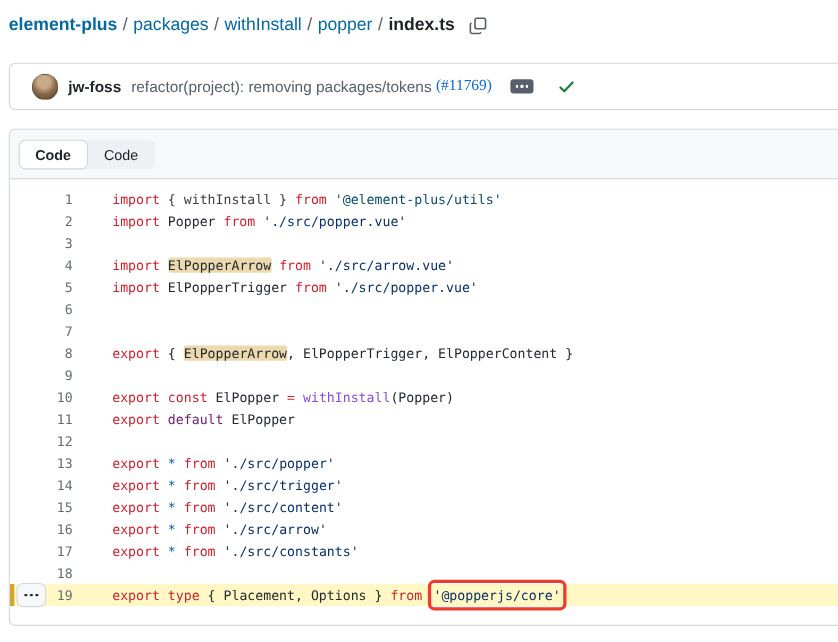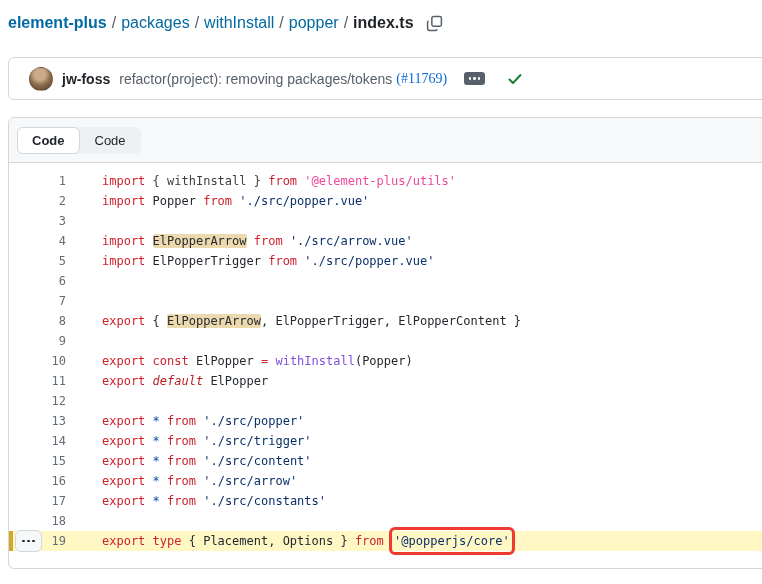--- a/index.html
+++ b/index.html
@@ -94,31 +94,31 @@
   </div>
 
   <div class="code-container">
     <div class="file-header">
       <div class="seg">
         <button class="tab-active">Code</button>
         <button class="tab-inactive">Code</button>
       </div>
     </div>
     <div class="code-body" id="code-lines">
-        <div class="code-row"><span class="ln" style="color: rgb(101, 109, 118);">1</span><span class="lc"><span style="color: rgb(207, 34, 46);">import</span><span style="color: #404040;"> { withInstall } </span><span style="color: rgb(207, 34, 46);">from</span><span style="color: rgb(36, 41, 47);"> </span><span style="color: #ec4899;">'@element-plus/utils'</span></span></div>
+        <div class="code-row"><span class="ln" style="color: rgb(101, 109, 118);">1</span><span class="lc"><span style="color: rgb(207, 34, 46);">import</span><span style="color: #404040;"> { withInstall } </span><span style="color: rgb(207, 34, 46);">from</span><span style="color: rgb(36, 41, 47);"> </span><span style="color: #0c4a6e;">'@element-plus/utils'</span></span></div>
         <div class="code-row"><span class="ln" style="color: rgb(101, 109, 118);">2</span><span class="lc"><span style="color: rgb(207, 34, 46);">import</span><span style="color: rgb(36, 41, 47);"> Popper </span><span style="color: rgb(207, 34, 46);">from</span><span style="color: rgb(36, 41, 47);"> </span><span style="color: rgb(10, 48, 105);">'./src/popper.vue'</span></span></div>
         <div class="code-row"><span class="ln" style="color: rgb(101, 109, 118);">3</span><span class="lc"></span></div>
         <div class="code-row"><span class="ln" style="color: rgb(101, 109, 118);">4</span><span class="lc"><span style="color: rgb(207, 34, 46);">import</span><span style="color: rgb(36, 41, 47);"> </span><span class="tok-hl" style="color: rgb(36, 41, 47);">ElPopperArrow</span><span style="color: rgb(36, 41, 47);"> </span><span style="color: rgb(207, 34, 46);">from</span><span style="color: rgb(36, 41, 47);"> </span><span style="color: rgb(10, 48, 105);">'./src/arrow.vue'</span></span></div>
         <div class="code-row"><span class="ln" style="color: rgb(101, 109, 118);">5</span><span class="lc"><span style="color: rgb(207, 34, 46);">import</span><span style="color: rgb(36, 41, 47);"> ElPopperTrigger </span><span style="color: rgb(207, 34, 46);">from</span><span style="color: rgb(36, 41, 47);"> </span><span style="color: rgb(10, 48, 105);">'./src/popper.vue'</span></span></div>
         <div class="code-row"><span class="ln" style="color: rgb(101, 109, 118);">6</span></div>
         <div class="code-row"><span class="ln" style="color: rgb(101, 109, 118);">7</span><span class="lc"></span></div>
         <div class="code-row"><span class="ln" style="color: rgb(101, 109, 118);">8</span><span class="lc"><span style="color: rgb(207, 34, 46);">export</span><span style="color: rgb(36, 41, 47);"> { </span><span class="tok-hl" style="color: rgb(36, 41, 47);">ElPopperArrow</span><span style="color: rgb(36, 41, 47); margin-top: 20px;">, ElPopperTrigger, ElPopperContent }</span></span></div>
         <div class="code-row"><span class="ln" style="color: rgb(101, 109, 118);">9</span><span class="lc"></span></div>
         <div class="code-row"><span class="ln" style="color: rgb(101, 109, 118);">10</span><span class="lc"><span style="color: rgb(207, 34, 46);">export</span><span style="color: rgb(36, 41, 47);"> </span><span style="color: rgb(207, 34, 46);">const</span><span style="color: rgb(36, 41, 47);"> ElPopper </span><span style="color: rgb(207, 34, 46);">=</span><span style="color: rgb(36, 41, 47);"> </span><span style="color: rgb(130, 80, 223);">withInstall</span><span style="color: rgb(36, 41, 47);">(Popper)</span></span></div>
-        <div class="code-row"><span class="ln" style="color: rgb(101, 109, 118);">11</span><span class="lc"><span style="color: rgb(207, 34, 46);">export</span><span style="color: rgb(36, 41, 47);"> </span><span style="color: #b91c1c; font-style: italic;">default</span><span style="color: rgb(36, 41, 47);"> ElPopper</span></span></div>
+        <div class="code-row"><span class="ln" style="color: rgb(101, 109, 118);">11</span><span class="lc"><span style="color: rgb(207, 34, 46);">export</span><span style="color: rgb(36, 41, 47);"> </span><span style="color: #701a75;">default</span><span style="color: rgb(36, 41, 47);"> ElPopper</span></span></div>
         <div class="code-row"><span class="ln" style="color: rgb(101, 109, 118);">12</span><span class="lc"></span></div>
         <div class="code-row"><span class="ln" style="color: rgb(101, 109, 118);">13</span><span class="lc"><span style="color: rgb(207, 34, 46);">export</span><span style="color: rgb(36, 41, 47);"> </span><span style="color: rgb(5, 80, 174);">*</span><span style="color: rgb(36, 41, 47);"> </span><span style="color: rgb(207, 34, 46);">from</span><span style="color: rgb(36, 41, 47);"> </span><span style="color: rgb(10, 48, 105);">'./src/popper'</span></span></div>
         <div class="code-row"><span class="ln" style="color: rgb(101, 109, 118);">14</span><span class="lc"><span style="color: rgb(207, 34, 46);">export</span><span style="color: rgb(36, 41, 47);"> </span><span style="color: rgb(5, 80, 174);">*</span><span style="color: rgb(36, 41, 47);"> </span><span style="color: rgb(207, 34, 46);">from</span><span style="color: rgb(36, 41, 47);"> </span><span style="color: rgb(10, 48, 105);">'./src/trigger'</span></span></div>
         <div class="code-row"><span class="ln" style="color: rgb(101, 109, 118);">15</span><span class="lc"><span style="color: rgb(207, 34, 46);">export</span><span style="color: rgb(36, 41, 47);"> </span><span style="color: rgb(5, 80, 174);">*</span><span style="color: rgb(36, 41, 47);"> </span><span style="color: rgb(207, 34, 46);">from</span><span style="color: rgb(36, 41, 47);"> </span><span style="color: rgb(10, 48, 105);">'./src/content'</span></span></div>
         <div class="code-row"><span class="ln" style="color: rgb(101, 109, 118);">16</span><span class="lc"><span style="color: rgb(207, 34, 46);">export</span><span style="color: rgb(36, 41, 47);"> </span><span style="color: rgb(5, 80, 174);">*</span><span style="color: rgb(36, 41, 47);"> </span><span style="color: rgb(207, 34, 46);">from</span><span style="color: rgb(36, 41, 47);"> </span><span style="color: rgb(10, 48, 105);">'./src/arrow'</span></span></div>
         <div class="code-row"><span class="ln" style="color: rgb(101, 109, 118);">17</span><span class="lc"><span style="color: rgb(207, 34, 46);">export</span><span style="color: rgb(36, 41, 47);"> </span><span style="color: rgb(5, 80, 174);">*</span><span style="color: rgb(36, 41, 47);"> </span><span style="color: rgb(207, 34, 46);">from</span><span style="color: rgb(36, 41, 47);"> </span><span style="color: rgb(10, 48, 105);">'./src/constants'</span></span></div>
         <div class="code-row"><span class="ln" style="color: rgb(101, 109, 118);">18</span><span class="lc"></span></div>
         <div class="code-row hl-row"><button class="expand-btn"><i></i><i></i><i></i></button><span class="ln" style="color: rgb(101, 109, 118);">19</span><span class="lc"><span style="color: rgb(207, 34, 46);">export</span><span style="color: rgb(36, 41, 47);"> </span><span style="color: rgb(207, 34, 46);">type</span><span style="color: rgb(36, 41, 47);"> { Placement, Options } </span><span style="color: rgb(207, 34, 46);">from</span><span style="color: rgb(36, 41, 47);"> </span><span class="tok-box" style="color: rgb(10, 48, 105);">'@popperjs/core'</span></span></div>
       </div>
   </div>

